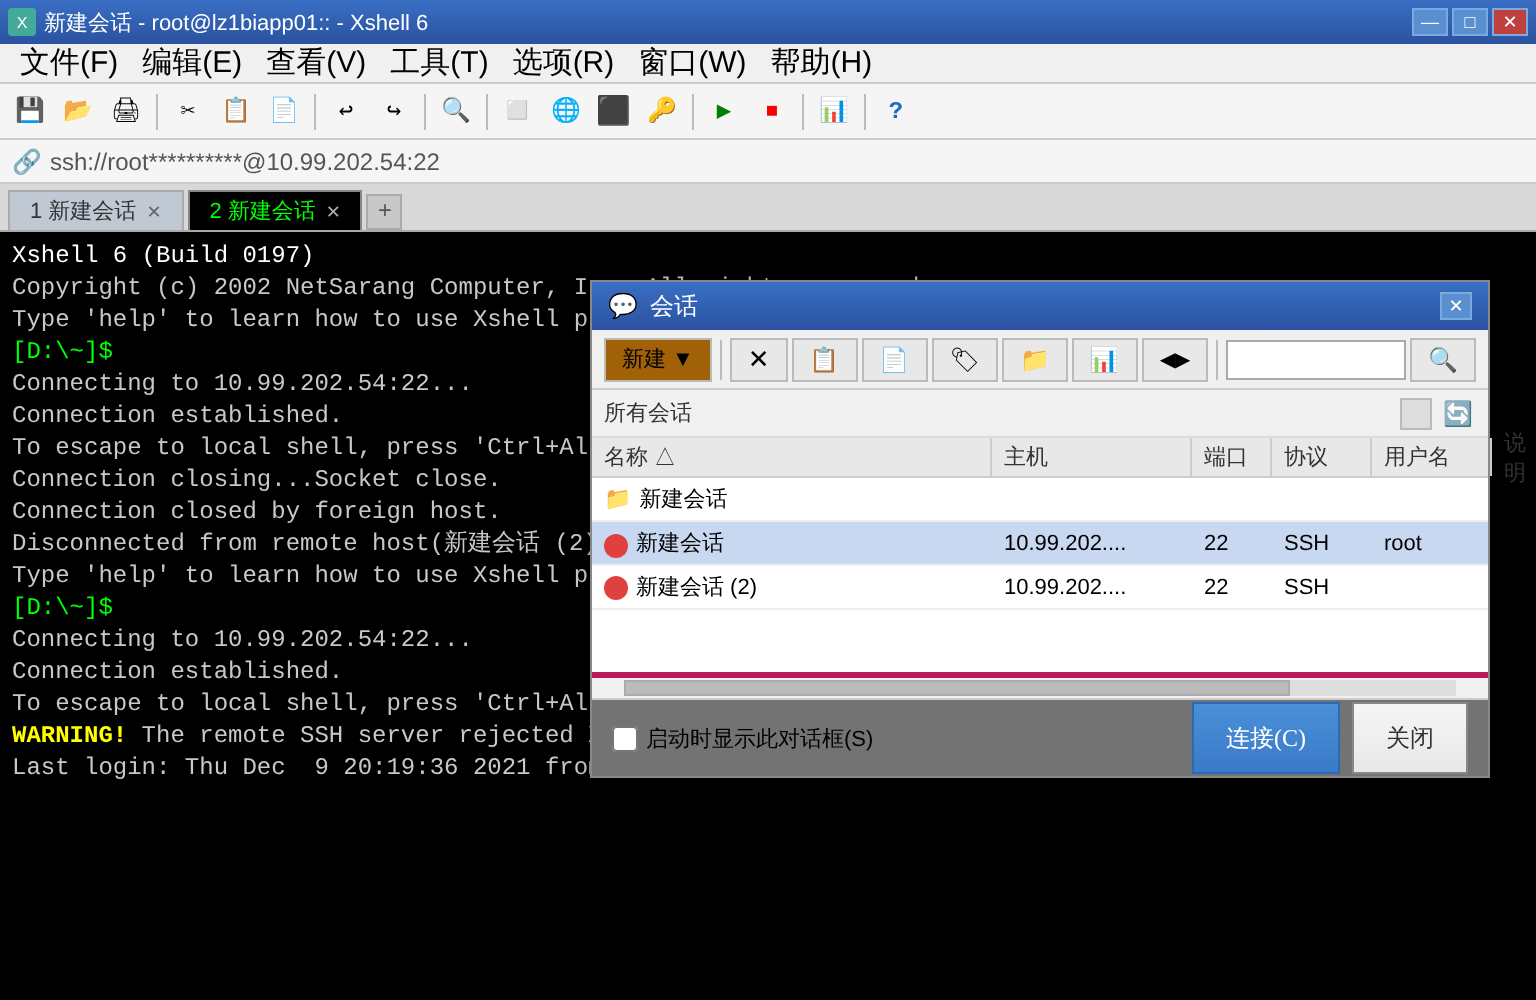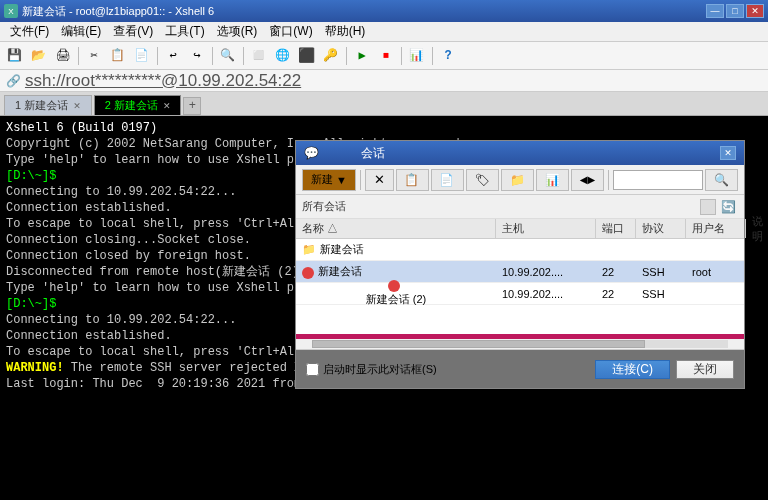--- a/index.html
+++ b/index.html
@@ -55,21 +55,21 @@
       cursor: pointer;
     }
 
     
     .menu-bar {
       background: #f0f0f0;
       height: 20px;
       display: flex;
       align-items: center;
       padding: 0 4px;
-      font-size: 12px;
+      font-size: 15px;
       font-family: 'Microsoft YaHei', sans-serif;
       color: #000;
       border-bottom: 1px solid #ccc;
     }
     .menu-item {
       padding: 0 6px;
       height: 100%;
       display: flex;
       align-items: center;
       cursor: pointer;
@@ -214,21 +214,21 @@
       align-items: center;
       padding: 0 8px;
       color: white;
       font-size: 12px;
       font-family: 'Microsoft YaHei', sans-serif;
     }
     .dialog-title-icon {
       margin-right: 6px;
       font-size: 12px;
     }
-    .dialog-title-text { flex: 1; margin-left: 36px; }
+    .dialog-title-text { flex: 1; }
     .dialog-title-btn {
       width: 16px;
       height: 14px;
       background: #5a8fd0;
       border: 1px solid #7aaae0;
       color: white;
       font-size: 9px;
       display: flex;
       align-items: center;
       justify-content: center;
@@ -300,21 +300,21 @@
       display: flex;
       align-items: center;
       justify-content: center;
       cursor: pointer;
       font-size: 12px;
     }
 
     
     .session-list {
       background: white;
-      border-bottom: 5px solid #be185d;
+      border-bottom: 3px solid #be185d;
       min-height: 120px;
     }
     .session-header {
       display: flex;
       background: #e8e8e8;
       border-bottom: 1px solid #ccc;
       height: 20px;
     }
     .session-col-header {
       font-size: 11px;
@@ -407,24 +407,24 @@
       align-items: center;
       gap: 4px;
       font-size: 11px;
       font-family: 'Microsoft YaHei', sans-serif;
     }
     .dialog-action-btns {
       display: flex;
       gap: 6px;
     }
     .action-btn {
-      height: 19px;
+      height: 36px;
       padding: 0 16px;
       font-size: 12px;
-      font-family: Liberation Sans, sans-serif;
+      font-family: Liberation Serif, serif;
       border: 1px solid #888;
       cursor: pointer;
     }
     .action-btn-primary {
       background: linear-gradient(to bottom, #4a8fd8, #3a7ac8);
       color: white;
       border-color: #2a6ab8;
     }
     .action-btn-secondary {
       background: linear-gradient(to bottom, #f5f5f5, #e8e8e8);
@@ -476,21 +476,21 @@
   <div class="toolbar-btn" style="color:green;">▶</div>
   <div class="toolbar-btn" style="color:red;">⏹</div>
   <div class="toolbar-sep"></div>
   <div class="toolbar-btn">📊</div>
   <div class="toolbar-sep"></div>
   <div class="toolbar-btn" style="color:#1a6fc4;font-weight:bold;">?</div>
 </div>
 
 <div class="address-bar">
   <span class="address-icon">🔗</span>
-  <span style="font-family:'Microsoft YaHei',sans-serif;font-size:17px;text-decoration:underline;">ssh://root**********@10.99.202.54:22</span>
+  <span style="font-family:'Microsoft YaHei',sans-serif;font-size:12px;">ssh://root**********@10.99.202.54:22</span>
 </div>
 
 <div class="tab-bar">
   <div class="tab">
     <span>1 新建会话</span>
     <span class="tab-close">✕</span>
   </div>
   <div class="tab active">
     <span>2 新建会话</span>
     <span class="tab-close" style="color:#aaa;">✕</span>
@@ -585,21 +585,21 @@
           <span>新建会话</span>
         </div>
         <div class="session-cell col-host">10.99.202....</div>
         <div class="session-cell col-port">22</div>
         <div class="session-cell col-proto">SSH</div>
         <div class="session-cell col-user">root</div>
         <div class="session-cell col-desc"></div>
       </div>
 
       <div class="session-row">
-        <div class="session-cell col-name" style="display:flex;align-items:center;flex-direction:column;">
+        <div class="session-cell col-name" style="display:flex;align-items:center;">
           <span class="session-dot dot-red"></span>
           <span>新建会话 (2)</span>
         </div>
         <div class="session-cell col-host">10.99.202....</div>
         <div class="session-cell col-port">22</div>
         <div class="session-cell col-proto">SSH</div>
         <div class="session-cell col-user"></div>
         <div class="session-cell col-desc"></div>
       </div>
     </div>

